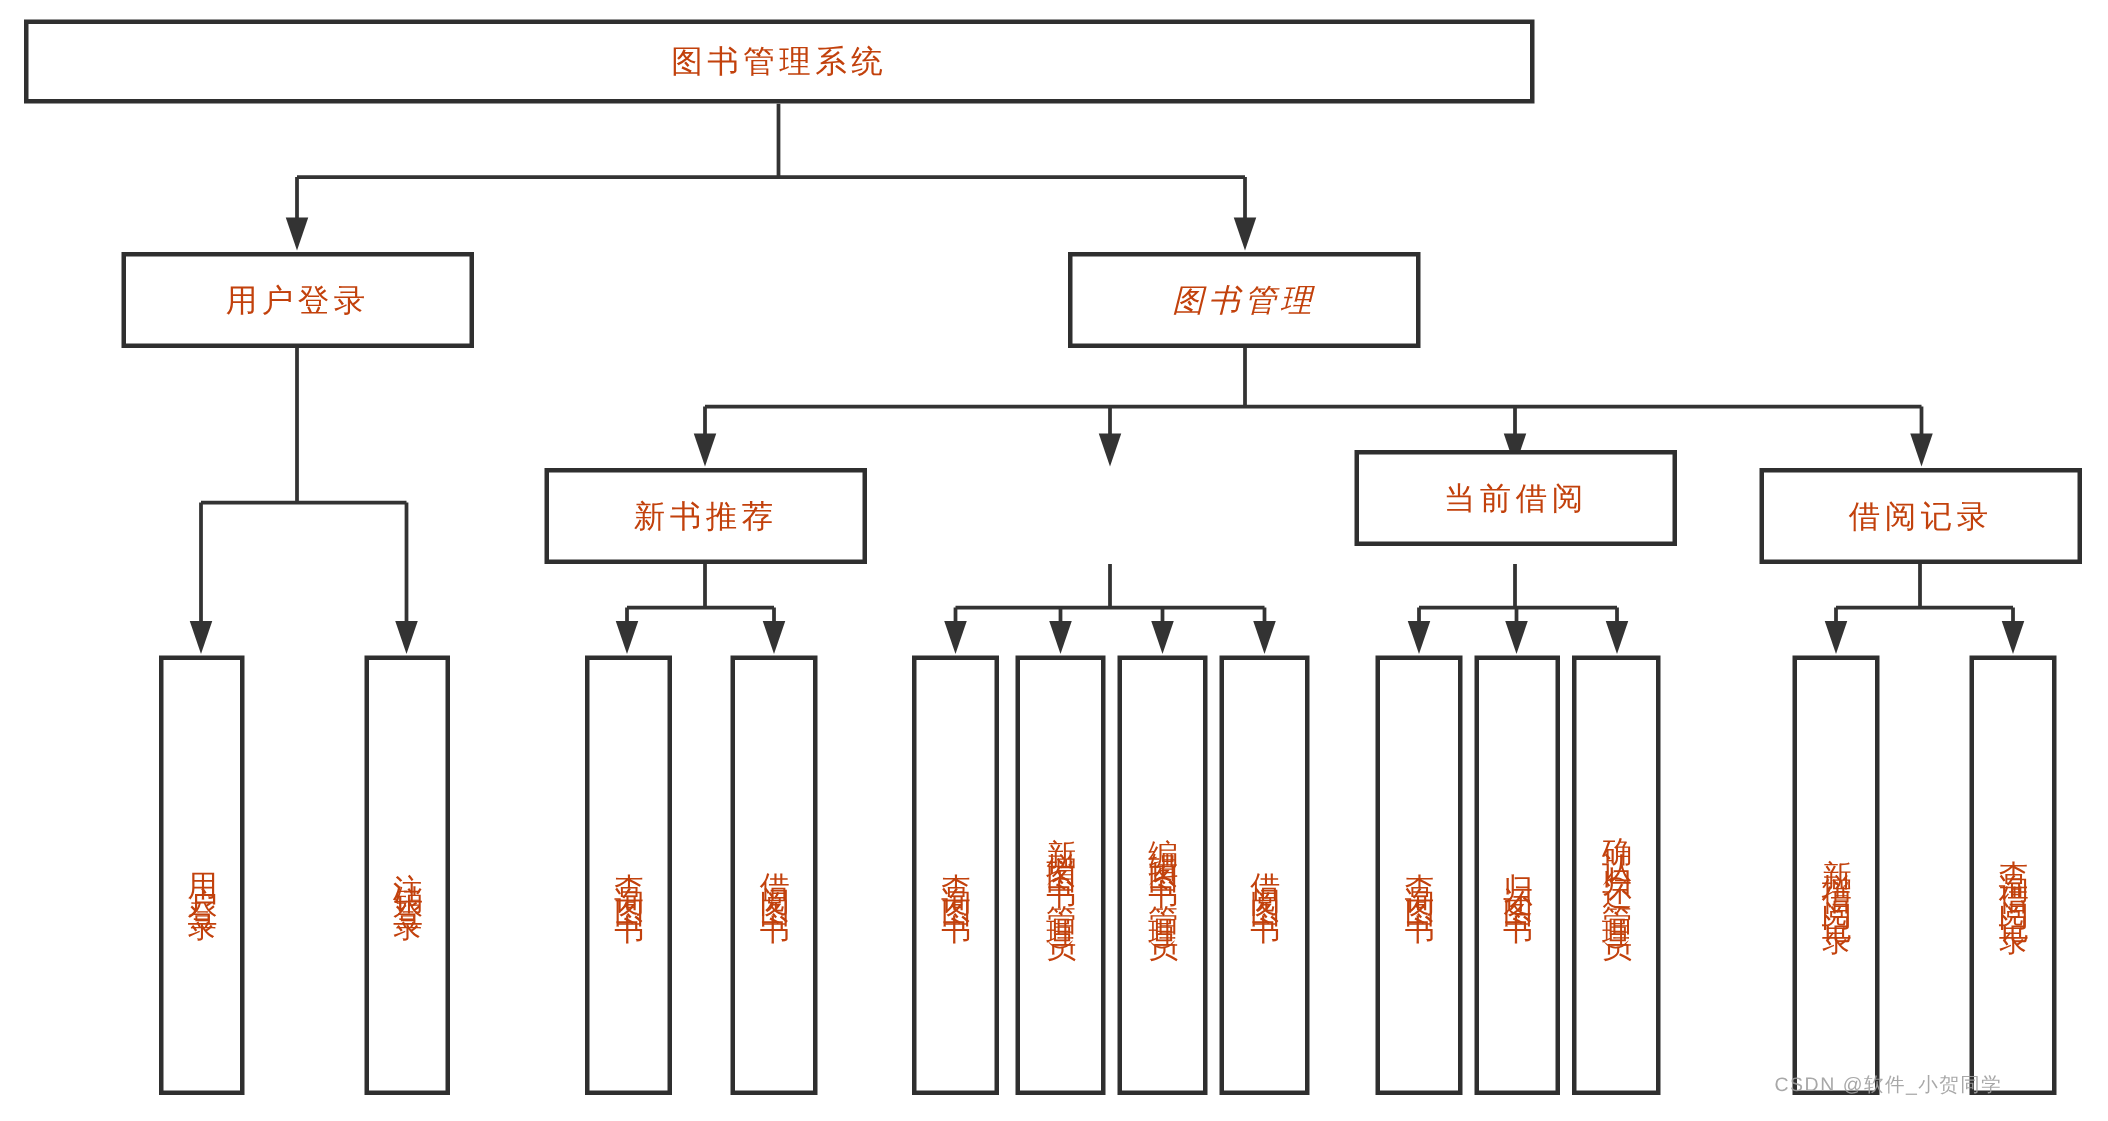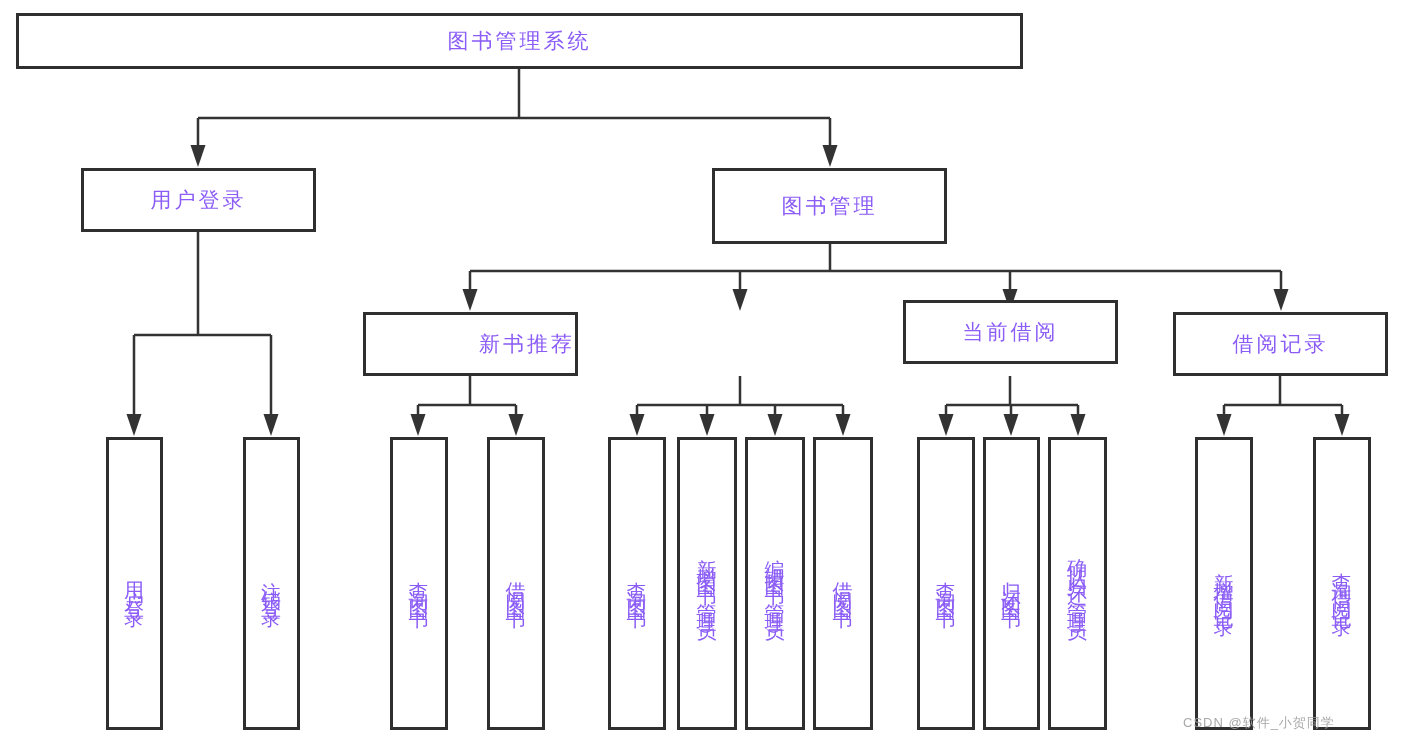--- a/index.html
+++ b/index.html
@@ -24,41 +24,41 @@
     pointer-events: none;
   }
   .box {
     position: absolute;
     box-sizing: border-box;
     background: #ffffff;
     border: 3px solid #2f2f2f;
     display: flex;
     align-items: center;
     justify-content: center;
-    color: #8b5cf6;
+    color: #c2410c;
   }
   .h-label {
     font-size: 21px;
     letter-spacing: 3px;
     white-space: nowrap;
     text-align: center;
   }
   .v-label {
     writing-mode: vertical-rl;
     text-orientation: mixed;
     font-size: 20px;
     letter-spacing: 9px;
     line-height: 1;
     white-space: nowrap;
   }
   
   #root-box        { left: 16px;  top: 13px;  width: 1007px; height: 56px; }
   #l2-user-login   { left: 81px;  top: 168px; width: 235px;  height: 64px; }
-  #l2-book-mgmt    { left: 712px; top: 168px; width: 235px;  height: 76px; }
-  #l3-new-book     { left: 363px; top: 312px; width: 215px;  height: 64px; justify-content: flex-end; }
+  #l2-book-mgmt    { left: 712px; top: 168px; width: 235px;  height: 64px; font-style: italic; }
+  #l3-new-book     { left: 363px; top: 312px; width: 215px;  height: 64px; }
   #l3-book-borrow  { left: 633px; top: 312px; width: 215px;  height: 64px; }
   #l3-current      { left: 903px; top: 300px; width: 215px;  height: 64px; }
   #l3-records      { left: 1173px;top: 312px; width: 215px;  height: 64px; }
   .leaf            { top: 437px; height: 293px; }
   #leaf-user-login      { left: 106px;  width: 57px; }
   #leaf-logout          { left: 243px;  width: 57px; }
   #leaf-rec-query       { left: 390px;  width: 58px; }
   #leaf-rec-borrow      { left: 487px;  width: 58px; }
   #leaf-bb-query        { left: 608px;  width: 58px; }
   #leaf-bb-add          { left: 677px;  width: 60px; }

